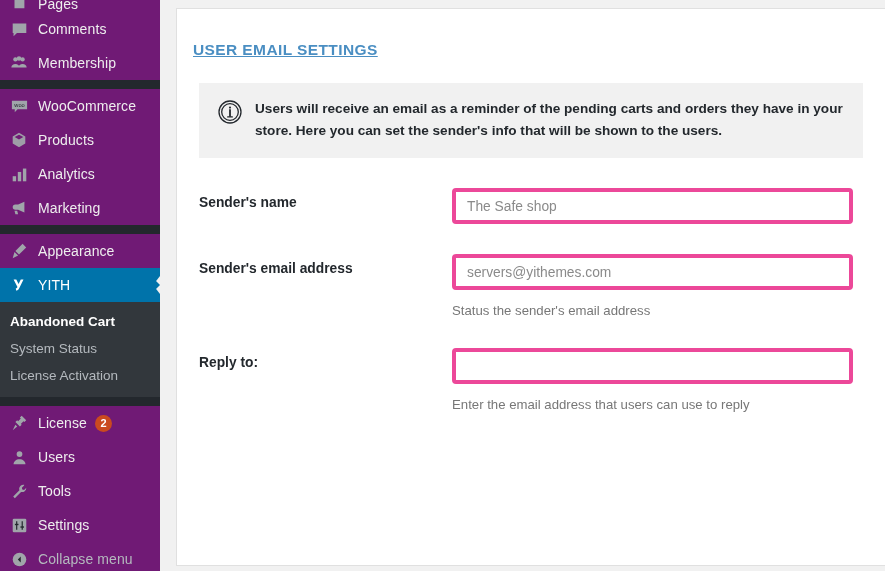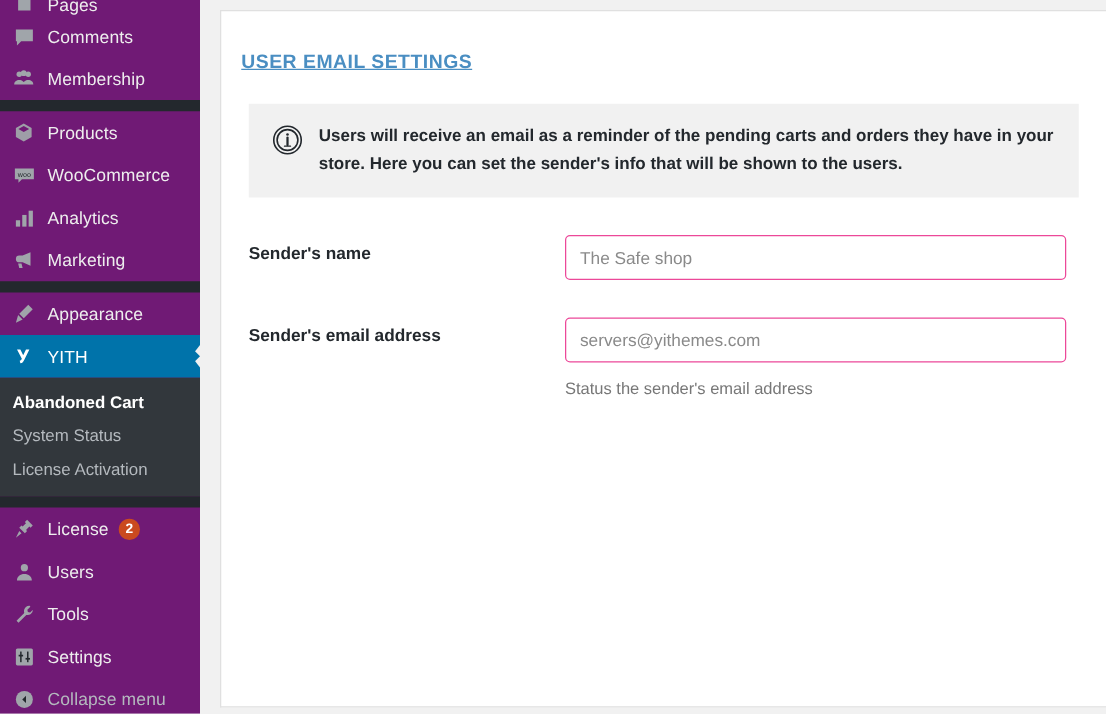--- a/index.html
+++ b/index.html
@@ -119,21 +119,21 @@
   .form-label {
     width: 241px; flex: 0 0 241px;
     padding-top: 7px;
     font-size: 13.8px; font-weight: bold;
     color: #23282d;
   }
   .form-field { flex: 1 1 auto; max-width: 401px; }
   .text-input {
     display: block; width: 100%; height: 36px;
     padding: 0 11px;
-    border: 1px solid #ec4899; border-radius: 4px;
+    border: 4px solid #ec4899; border-radius: 4px;
     background: #fff;
     font-family: "Liberation Sans", sans-serif;
     font-size: 13.8px; color: #8a8a8a;
     outline: none;
   }
   .text-input::placeholder { color: #b9b9b9; }
   .field-desc {
     margin-top: 13px;
     font-size: 13.2px; color: #777777;
   }
@@ -172,35 +172,35 @@
           <path d="M1.5 15c0-2.5 2-4 4.5-4s4.5 1.5 4.5 4H1.5zm8 0c0-2.5 2-4 4.5-4s4.5 1.5 4.5 4H9.5z"></path>
         </svg>
       </span>
       <span class="mi-label">Membership</span>
     </div>
 
     <div class="menu-sep"></div>
 
     <div class="menu-item">
       <span class="mi-icon">
-        <svg width="18" height="18" viewBox="0 0 20 20" fill="currentColor">
-          <path d="M10 2l7 4v8l-7 4-7-4V6l7-4zm0 2.2L5.2 6.8 10 9.5l4.8-2.7L10 4.2z" opacity=".95"></path>
-        </svg>
-      </span>
-      <span class="mi-label">Products</span>
-    </div>
-
-    <div class="menu-item">
-      <span class="mi-icon">
         <svg width="19" height="19" viewBox="0 0 20 20" fill="currentColor">
           <path d="M2 4h16v9H8l-3 3v-3H2V4z"></path>
           <text x="10" y="11" font-size="6" fill="#23282d" text-anchor="middle" font-family="Liberation Sans, sans-serif">woo</text>
         </svg>
       </span>
       <span class="mi-label">WooCommerce</span>
+    </div>
+
+    <div class="menu-item">
+      <span class="mi-icon">
+        <svg width="18" height="18" viewBox="0 0 20 20" fill="currentColor">
+          <path d="M10 2l7 4v8l-7 4-7-4V6l7-4zm0 2.2L5.2 6.8 10 9.5l4.8-2.7L10 4.2z" opacity=".95"></path>
+        </svg>
+      </span>
+      <span class="mi-label">Products</span>
     </div>
 
     <div class="menu-item">
       <span class="mi-icon">
         <svg width="17" height="17" viewBox="0 0 20 20" fill="currentColor">
           <rect x="2" y="12" width="4" height="6"></rect>
           <rect x="8" y="7" width="4" height="11"></rect>
           <rect x="14" y="3" width="4" height="15"></rect>
         </svg>
       </span>
@@ -326,16 +326,23 @@
     </div>
 
     <div class="form-row">
       <div class="form-label">Sender's email address</div>
       <div class="form-field">
         <input class="text-input" type="text" value="servers@yithemes.com" style="">
         <div class="field-desc">Status the sender's email address</div>
       </div>
     </div>
 
+    <div class="form-row">
+      <div class="form-label">Reply to:</div>
+      <div class="form-field">
+        <input class="text-input" type="text" value="" style="">
+        <div class="field-desc">Enter the email address that users can use to reply</div>
+      </div>
+    </div>
 
   </main>
 
 </div>
 
 </body></html>

